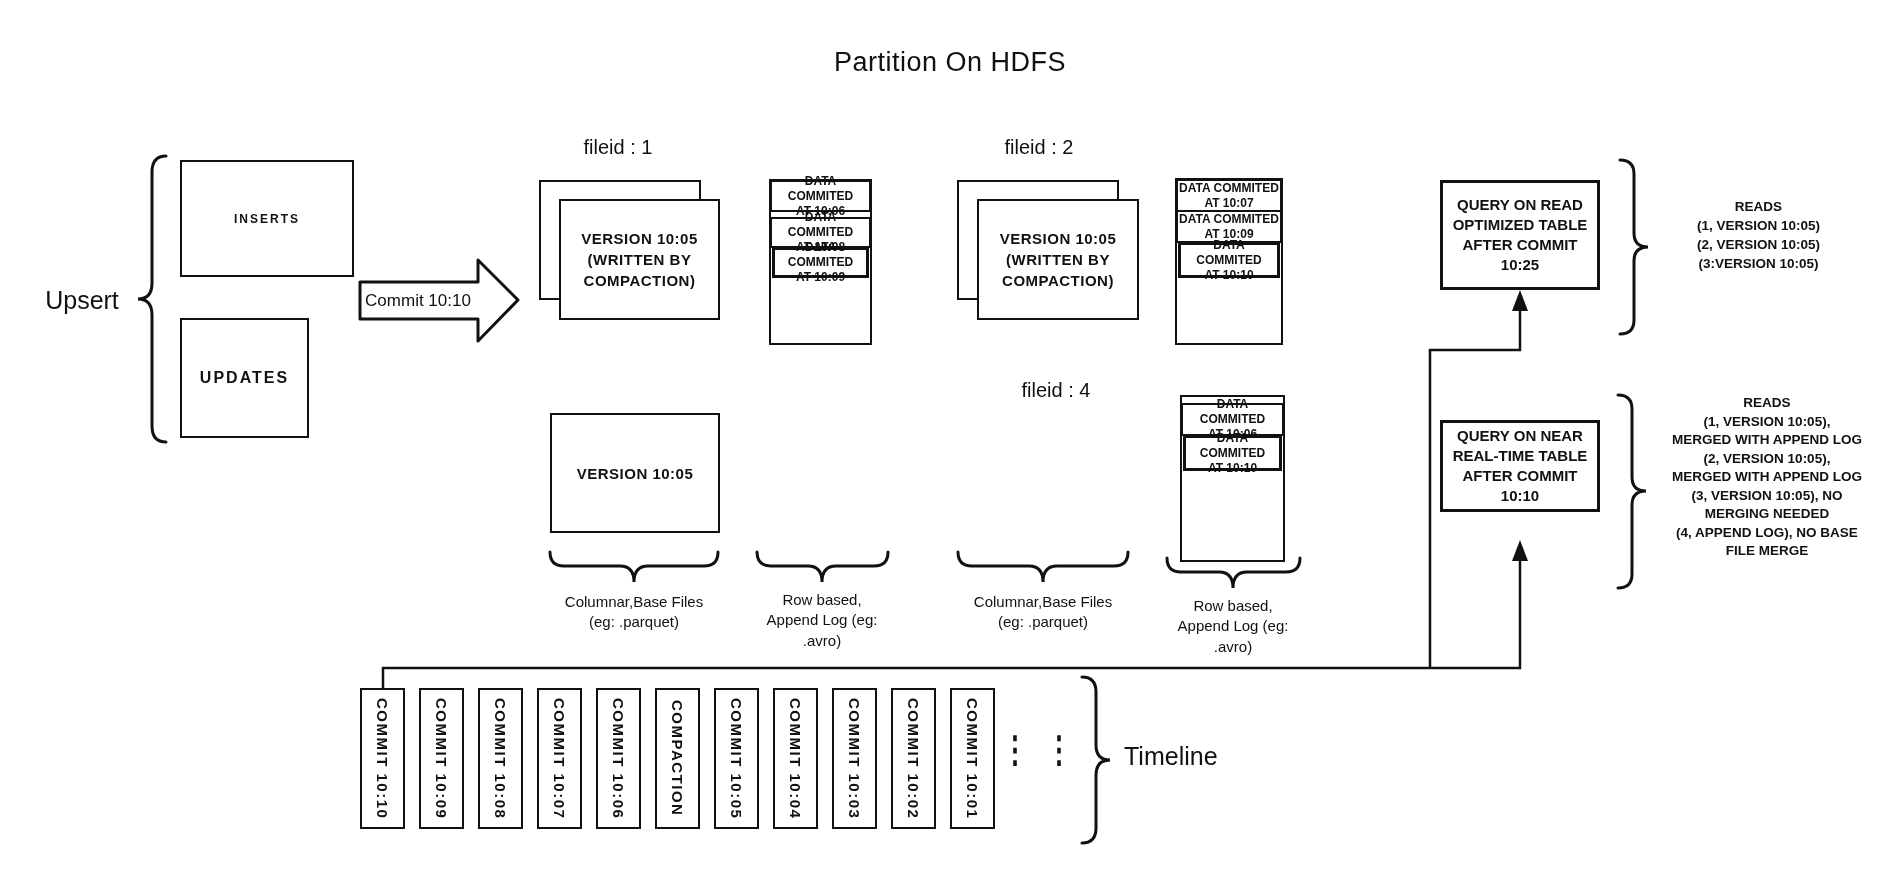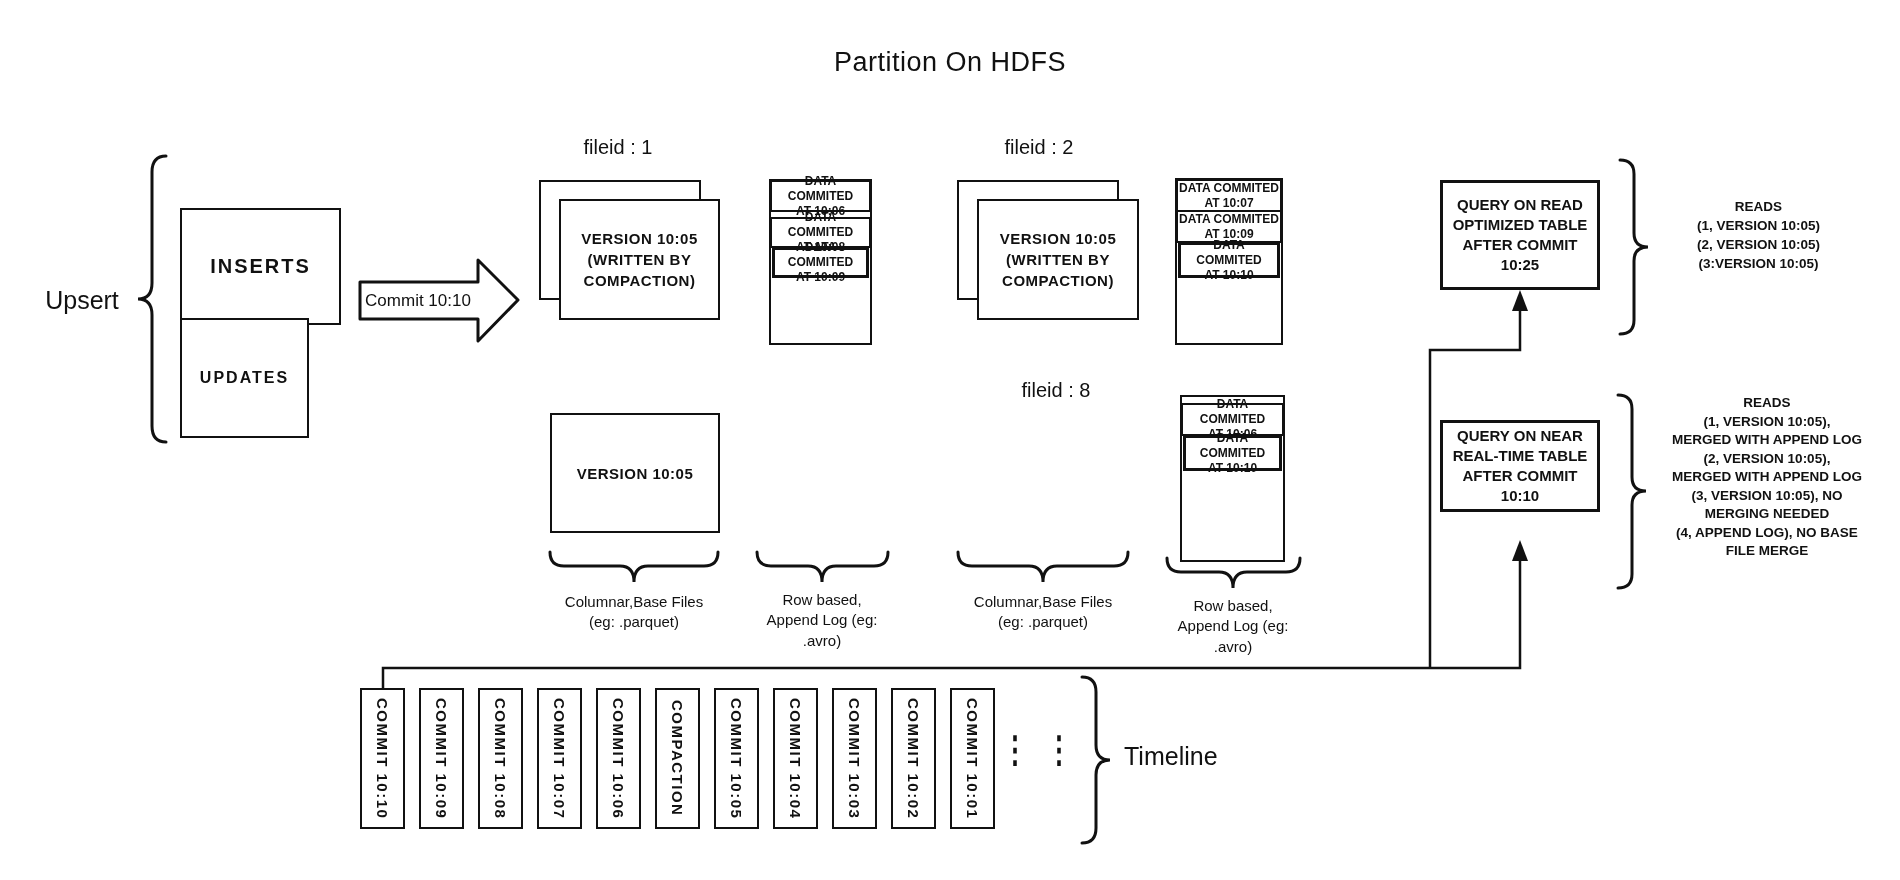--- a/index.html
+++ b/index.html
@@ -55,21 +55,21 @@
   <polyline points="383,690 383,668 1520,668 1520,552" fill="none" stroke="#111" stroke-width="2.5"></polyline>
   <polygon points="1520,540 1512,561 1528,561" fill="#111"></polygon>
 
   <polyline points="1430,668 1430,350 1520,350 1520,303" fill="none" stroke="#111" stroke-width="2.5"></polyline>
   <polygon points="1520,290 1512,311 1528,311" fill="#111"></polygon>
 </svg>
 
 <div class="abs title center" style="left:750px;top:45px;width:400px;height:34px;">Partition On HDFS</div>
 
 <div class="abs center" style="left:30px;top:282px;width:104px;height:36px;font-size:25px;">Upsert</div>
-<div class="box center caps" style="left:180px;top:160px;width:161px;height:117px;font-size:20px;letter-spacing:2px;margin-top:48px;">INSERTS</div>
+<div class="box center caps" style="left:180px;top:160px;width:174px;height:117px;font-size:12px;letter-spacing:2px;">INSERTS</div>
 <div class="box center caps" style="left:180px;top:318px;width:129px;height:120px;font-size:16px;letter-spacing:2px;">UPDATES</div>
 
 <div class="abs center" style="left:363px;top:287px;width:110px;height:27px;font-size:17px;">Commit 10:10</div>
 
 <div class="abs center hand" style="left:538px;top:134px;width:160px;height:26px;">fileid : 1</div>
 <div class="box" style="left:539px;top:180px;width:162px;height:120px;"></div>
 <div class="box center caps preline" style="left:559px;top:199px;width:161px;height:121px;font-size:15px;line-height:1.4;">VERSION 10:05
 (WRITTEN BY
 COMPACTION)</div>
 <div class="logbox" style="left:769px;top:179px;width:103px;height:166px;">
@@ -92,21 +92,21 @@
 AT 10:07</div>
   <div class="logcell" style="height:33px;">DATA COMMITED
 AT 10:09</div>
   <div class="logcell heavy" style="height:36px;">DATA COMMITED
 AT 10:10</div>
 </div>
 
 <div class="abs center hand" style="left:550px;top:377px;width:160px;height:26px;margin-top:48px;">fileid : 3</div>
 <div class="box center caps" style="left:550px;top:413px;width:170px;height:120px;font-size:15px;">VERSION 10:05</div>
 
-<div class="abs center hand" style="left:976px;top:377px;width:160px;height:26px;">fileid : 8</div>
+<div class="abs center hand" style="left:976px;top:377px;width:160px;height:26px;">fileid : 4</div>
 <div class="logbox" style="left:1180px;top:395px;width:105px;height:167px;">
   <div class="logspacer"></div>
   <div class="logcell" style="height:33px;">DATA COMMITED
 AT 10:06</div>
   <div class="logcell heavy" style="height:36px;">DATA COMMITED
 AT 10:10</div>
 </div>
 
 <div class="abs small-label preline" style="left:544px;top:592px;width:180px;">Columnar,Base Files
 (eg: .parquet)</div>

